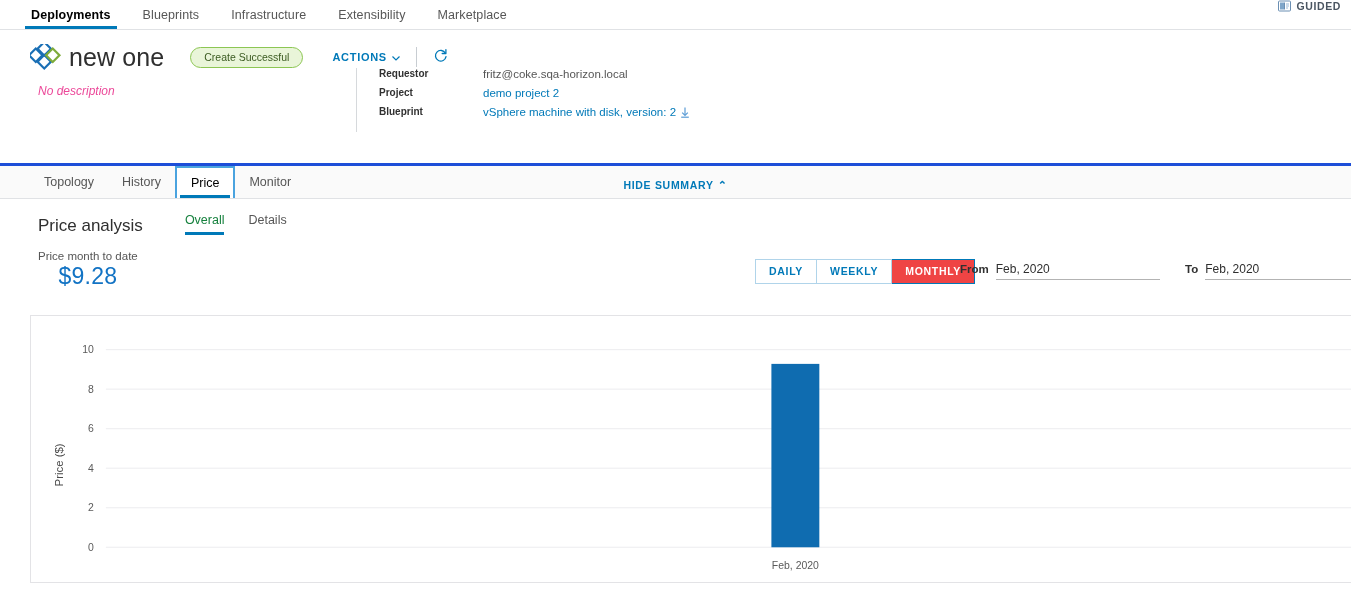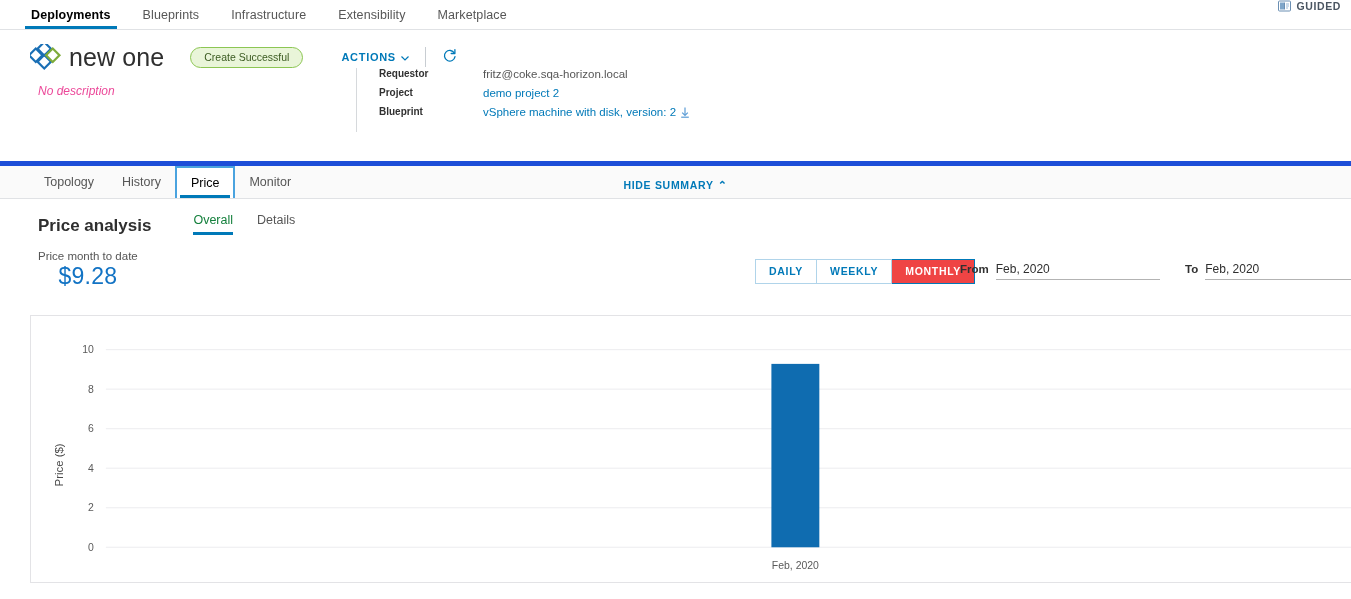--- a/index.html
+++ b/index.html
@@ -40,39 +40,39 @@
     display: flex; align-items: flex-start; gap: 6px;
     font-size: 10.5px; font-weight: 700; letter-spacing: .6px; color: #4a5561;
     cursor: pointer;
   }
   .guided svg { display: block; }
 
   
   .header {
     padding: 10px 0 0 0;
     position: relative;
-    border-bottom: 5px solid #1d4ed8;
+    border-bottom: 3px solid #1d4ed8;
     height: 136px;
   }
   .header-top {
     display: flex; align-items: center;
     padding-left: 30px; height: 34px;
   }
   .logo { width: 32px; height: 26px; margin-right: 7px; flex: none; }
   .title {
     font-size: 25px; font-weight: 300; color: #2f2f2f;
     letter-spacing: .1px; margin-right: 26px;
   }
   .status-pill {
     border: 1px solid #8cc653; background: #e9f5d9;
     color: #3a5a20; border-radius: 12px;
     font-size: 10.5px; padding: 3px 13px 4px; white-space: nowrap;
   }
   .actions {
-    margin-left: 38px; font-size: 11px; font-weight: 700;
+    margin-left: 29px; font-size: 11px; font-weight: 700;
     letter-spacing: .7px; color: #0079b8; display: flex;
     align-items: center; gap: 5px; cursor: pointer;
   }
   .vdiv { width: 1px; height: 20px; background: #c8cdd2; margin: 0 16px; }
   .refresh { color: #0079b8; display: flex; align-items: center; cursor: pointer; }
 
   .desc {
     position: absolute; left: 38px; top: 54px;
     font-size: 12px; font-style: italic; color: #ec4899;
   }
@@ -113,21 +113,21 @@
   }
   .subtab.active { color: #000; background: #fff; font-weight: 400;
     border: 2px solid #4aa3df; border-bottom: none; }
   .subtab.active::after {
     content: ""; position: absolute; left: 3px; right: 3px; bottom: 0;
     height: 3px; background: #0079b8;
   }
 
   
   .pa-head { display: flex; align-items: flex-end; padding: 14px 0 0 38px; gap: 42px; }
-  .pa-title { font-size: 17px; font-weight: 700; color: #2f2f2f; }
+  .pa-title { font-size: 17px; font-weight: 400; color: #2f2f2f; }
   .pa-tabs { display: flex; gap: 24px; padding-bottom: 1px; }
   .pa-tab { font-size: 12.5px; color: #565656; cursor: pointer; padding-bottom: 5px; }
   .pa-tab.active { color: #15803d; border-bottom: 3px solid #0079b8; }
 
   .controls { position: relative; height: 60px; margin-top: 14px; }
   .mtd { position: absolute; left: 38px; top: 0; }
   .mtd-label { font-size: 11.5px; color: #565656; }
   .mtd-value { font-size: 23px; color: #1273c4; text-align: center; margin-top: 1px; letter-spacing: .2px; }
 
   .btngroup { position: absolute; left: 755px; top: 9px; display: flex; }

